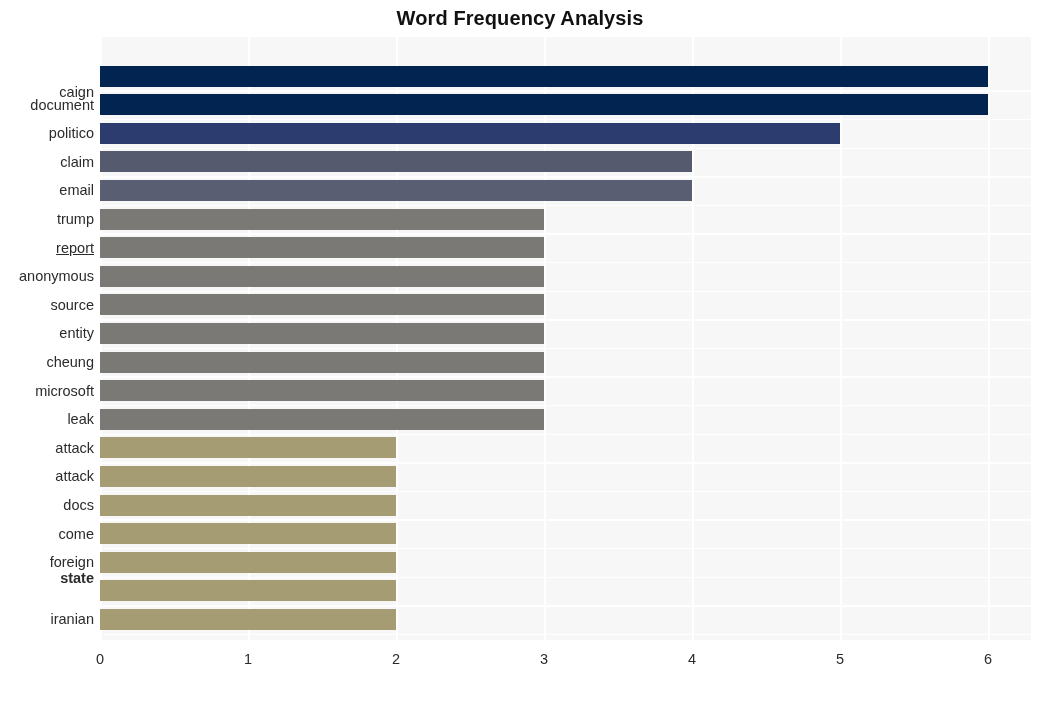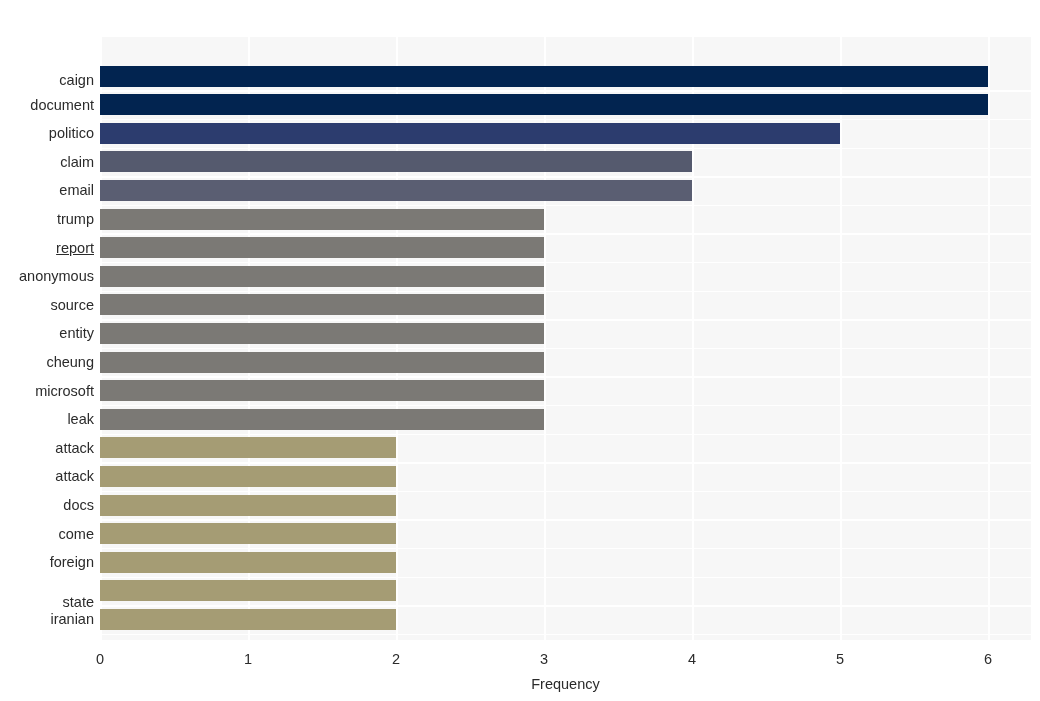--- a/index.html
+++ b/index.html
@@ -99,20 +99,21 @@
     text-align: center;
     font-size: 14.5px;
     color: #2b2b2b;
   }
 </style>
 </head>
 <body>
 
 <div id="chart-root">
 
+  <div id="chart-title">Word Frequency Analysis</div>
 
   <div id="plot-area">
       <div class="vgrid" style="left: 0px;"></div>
       <div class="vgrid" style="left: 148px;"></div>
       <div class="vgrid" style="left: 296px;"></div>
       <div class="vgrid" style="left: 444px;"></div>
       <div class="vgrid" style="left: 592px;"></div>
       <div class="vgrid" style="left: 740px;"></div>
       <div class="vgrid" style="left: 888px;"></div>
       <div class="hgrid" style="top: 53.3px;"></div>
@@ -151,47 +152,46 @@
       <div class="bar" title="attack: 2" style="left: 0px; top: 400.3px; width: 296px; background: rgb(165, 156, 116);"></div>
       <div class="bar" title="account: 2" style="left: 0px; top: 428.9px; width: 296px; background: rgb(165, 156, 116);"></div>
       <div class="bar" title="docs: 2" style="left: 0px; top: 457.5px; width: 296px; background: rgb(165, 156, 116);"></div>
       <div class="bar" title="come: 2" style="left: 0px; top: 486.1px; width: 296px; background: rgb(165, 156, 116);"></div>
       <div class="bar" title="foreign: 2" style="left: 0px; top: 514.7px; width: 296px; background: rgb(165, 156, 116);"></div>
       <div class="bar" title="state: 2" style="left: 0px; top: 543.3px; width: 296px; background: rgb(165, 156, 116);"></div>
       <div class="bar" title="iranian: 2" style="left: 0px; top: 571.9px; width: 296px; background: rgb(165, 156, 116);"></div>
     </div>
 
   <div id="y-labels">
-      <div class="ylabel" style="top: 36px;">caign</div>
+      <div class="ylabel" style="top: 48px;">caign</div>
       <div class="ylabel" style="top: 60.6px;">document</div>
       <div class="ylabel" style="top: 89.2px;">politico</div>
       <div class="ylabel" style="top: 117.8px;">claim</div>
       <div class="ylabel" style="top: 146.4px;">email</div>
       <div class="ylabel" style="top: 175px;">trump</div>
       <div class="ylabel" style="top: 203.6px; text-decoration: underline;">report</div>
       <div class="ylabel" style="top: 232.2px;">anonymous</div>
       <div class="ylabel" style="top: 260.8px;">source</div>
       <div class="ylabel" style="top: 289.4px;">entity</div>
       <div class="ylabel" style="top: 318px;">cheung</div>
       <div class="ylabel" style="top: 346.6px;">microsoft</div>
       <div class="ylabel" style="top: 375.2px;">leak</div>
       <div class="ylabel" style="top: 403.8px;">attack</div>
       <div class="ylabel" style="top: 432.4px;">attack</div>
       <div class="ylabel" style="top: 461px; padding-left: 28px;">docs</div>
       <div class="ylabel" style="top: 489.6px; padding-left: 37px;">come</div>
       <div class="ylabel" style="top: 518.2px;">foreign</div>
-      <div class="ylabel" style="top: 558px;">state</div>
+      <div class="ylabel" style="top: 534px; font-weight: bold;">state</div>
       <div class="ylabel" style="top: 575.4px;">iranian</div>
     </div>
 
   <div id="x-labels">
       <div class="xlabel" style="left: 100px;">0</div>
       <div class="xlabel" style="left: 248px;">1</div>
       <div class="xlabel" style="left: 396px;">2</div>
       <div class="xlabel" style="left: 544px;">3</div>
       <div class="xlabel" style="left: 692px;">4</div>
       <div class="xlabel" style="left: 840px;">5</div>
       <div class="xlabel" style="left: 988px;">6</div>
     </div>
 
-  <div id="x-axis-title">Frequency</div>
 
 </div>
 
 </body></html>

